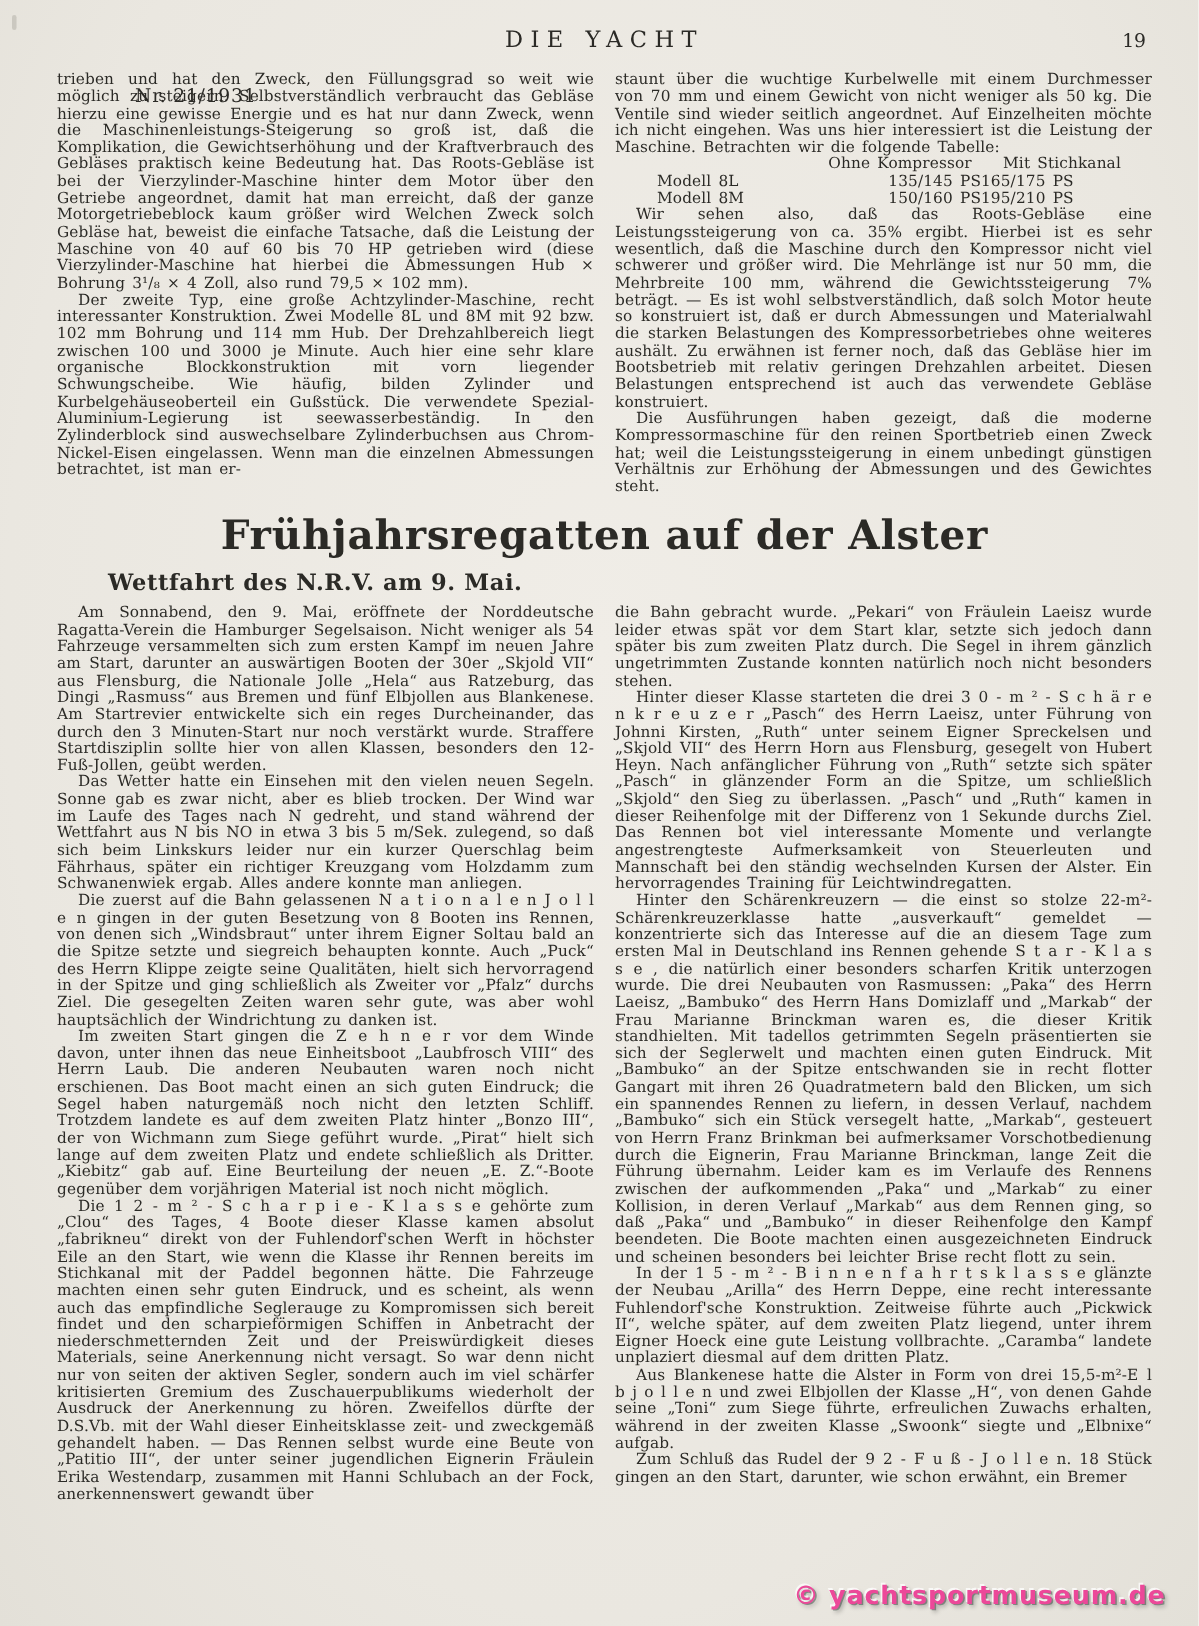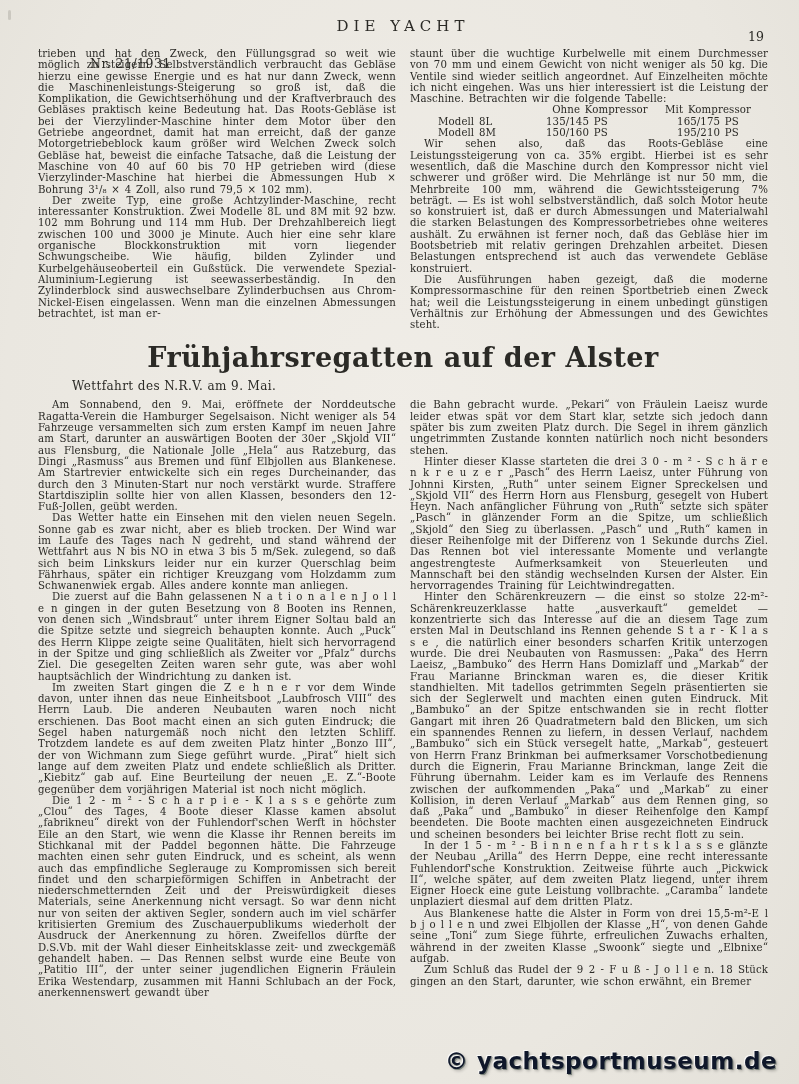--- a/index.html
+++ b/index.html
@@ -9,46 +9,46 @@
     font-family:"DejaVu Serif","Liberation Serif",serif;
     color:#2b2a26;
     position:relative;
   }
   .page{position:absolute;left:38px;top:14px;width:730px;}
   
   .masthead{position:relative;height:26px;font-size:12.5px;}
   .masthead .issue{position:absolute;left:52px;top:5px;letter-spacing:.5px;margin-top:37px;}
   .masthead .title{position:absolute;left:0;right:0;top:3px;text-align:center;
     font-size:15px;letter-spacing:5px;font-weight:400;}
-  .masthead .pageno{position:absolute;right:4px;top:15px;}
+  .masthead .pageno{position:absolute;right:4px;top:5px;}
   
   .cols{display:flex;gap:14px;margin-top:8px;}
   .col{width:358px;font-size:10.2px;line-height:11.3px;text-align:justify;
     word-spacing:1.4px;letter-spacing:.1px;}
   .col p{margin:0;}
   .col p.indent{text-indent:14px;}
   
   .spec{margin:0 0 0 28px;}
   .spec .r{display:flex;}
   .spec .c0{width:108px;}
-  .spec .c1{width:108px;text-align:left;}
-  .spec .c2{width:108px;text-align:center;}
+  .spec .c1{width:108px;text-align:right;}
+  .spec .c2{width:108px;}
   .spec .hdr .c1,.spec .hdr .c2{text-align:center;}
   
   .headline{margin-top:14px;text-align:center;font-size:27px;font-weight:bold;
     letter-spacing:.5px;line-height:28px;}
-  .subhead{font-size:12px;font-weight:normal;margin:7px 0 6px 0;padding-left:34px;
+  .subhead{font-size:15px;font-weight:bold;margin:7px 0 6px 0;padding-left:34px;
     letter-spacing:.4px;}
   .article-cols{margin-top:5px;}
   
   .watermark{
     position:absolute;right:22px;bottom:10px;
     font-family:"DejaVu Sans","Liberation Sans",sans-serif;
-    font-weight:bold;font-size:23px;letter-spacing:.5px;
-    color:#0f172a;
+    font-weight:bold;font-size:17px;letter-spacing:.5px;
+    color:#ec4899;
     text-shadow:-1px -1px 0 rgba(255,255,255,.75), 1px 1px 0 rgba(40,60,50,.45), 2px 2px 3px rgba(0,0,0,.25);
     margin-top:28px;
   }
   
   .artifact{position:absolute;left:8px;top:10px;width:3px;height:10px;
     background:#b9b6ae;border-radius:2px;opacity:.6;}
 </style>
 </head>
 <body>
 
@@ -66,21 +66,21 @@
     <div class="col">
       <p>trieben und hat den Zweck, den Füllungsgrad so weit wie möglich zu steigern. Selbstverständlich verbraucht das Gebläse hierzu eine gewisse Energie und es hat nur dann Zweck, wenn die Maschinenleistungs-Steigerung so groß ist, daß die Komplikation, die Gewichtserhöhung und der Kraftverbrauch des Gebläses praktisch keine Bedeutung hat.  Das Roots-Gebläse ist bei der Vierzylinder-Maschine hinter dem Motor über den Getriebe angeordnet, damit hat man erreicht, daß der ganze Motorgetriebeblock kaum größer wird  Welchen Zweck solch Gebläse hat, beweist die einfache Tatsache, daß die Leistung der Maschine von 40 auf 60 bis 70 HP getrieben wird (diese Vierzylinder-Maschine hat hierbei die Abmessungen Hub × Bohrung 3¹/₈ × 4 Zoll, also rund 79,5 × 102 mm).</p>
       <p class="indent">Der zweite Typ, eine große Achtzylinder-Maschine, recht interessanter Konstruktion.  Zwei Modelle 8L und 8M mit 92 bzw. 102 mm Bohrung und 114 mm Hub.  Der Drehzahlbereich liegt zwischen 100 und 3000 je Minute.  Auch hier eine sehr klare organische Blockkonstruktion mit vorn liegender Schwungscheibe.  Wie häufig, bilden Zylinder und Kurbelgehäuseoberteil ein Gußstück.  Die verwendete Spezial-Aluminium-Legierung ist seewasserbeständig.  In den Zylinderblock sind auswechselbare Zylinderbuchsen aus Chrom-Nickel-Eisen eingelassen. Wenn man die einzelnen Abmessungen betrachtet, ist man er-</p>
     </div>
     <div class="col">
       <p>staunt über die wuchtige Kurbelwelle mit einem Durchmesser von 70 mm und einem Gewicht von nicht weniger als 50 kg. Die Ventile sind wieder seitlich angeordnet.  Auf Einzelheiten möchte ich nicht eingehen.  Was uns hier interessiert ist die Leistung der Maschine.  Betrachten wir die folgende Tabelle:</p>
       <div class="spec">
         <div class="r hdr">
           <span class="c0"></span>
           <span class="c1">Ohne Kompressor</span>
-          <span class="c2">Mit Kompressor</span>
+          <span class="c2">Mit Stichkanal</span>
         </div>
         <div class="r">
           <span class="c0">Modell 8L</span>
           <span class="c1">135/145 PS</span>
           <span class="c2">165/175 PS</span>
         </div>
         <div class="r">
           <span class="c0">Modell 8M</span>
           <span class="c1">150/160 PS</span>
           <span class="c2">195/210 PS</span>

